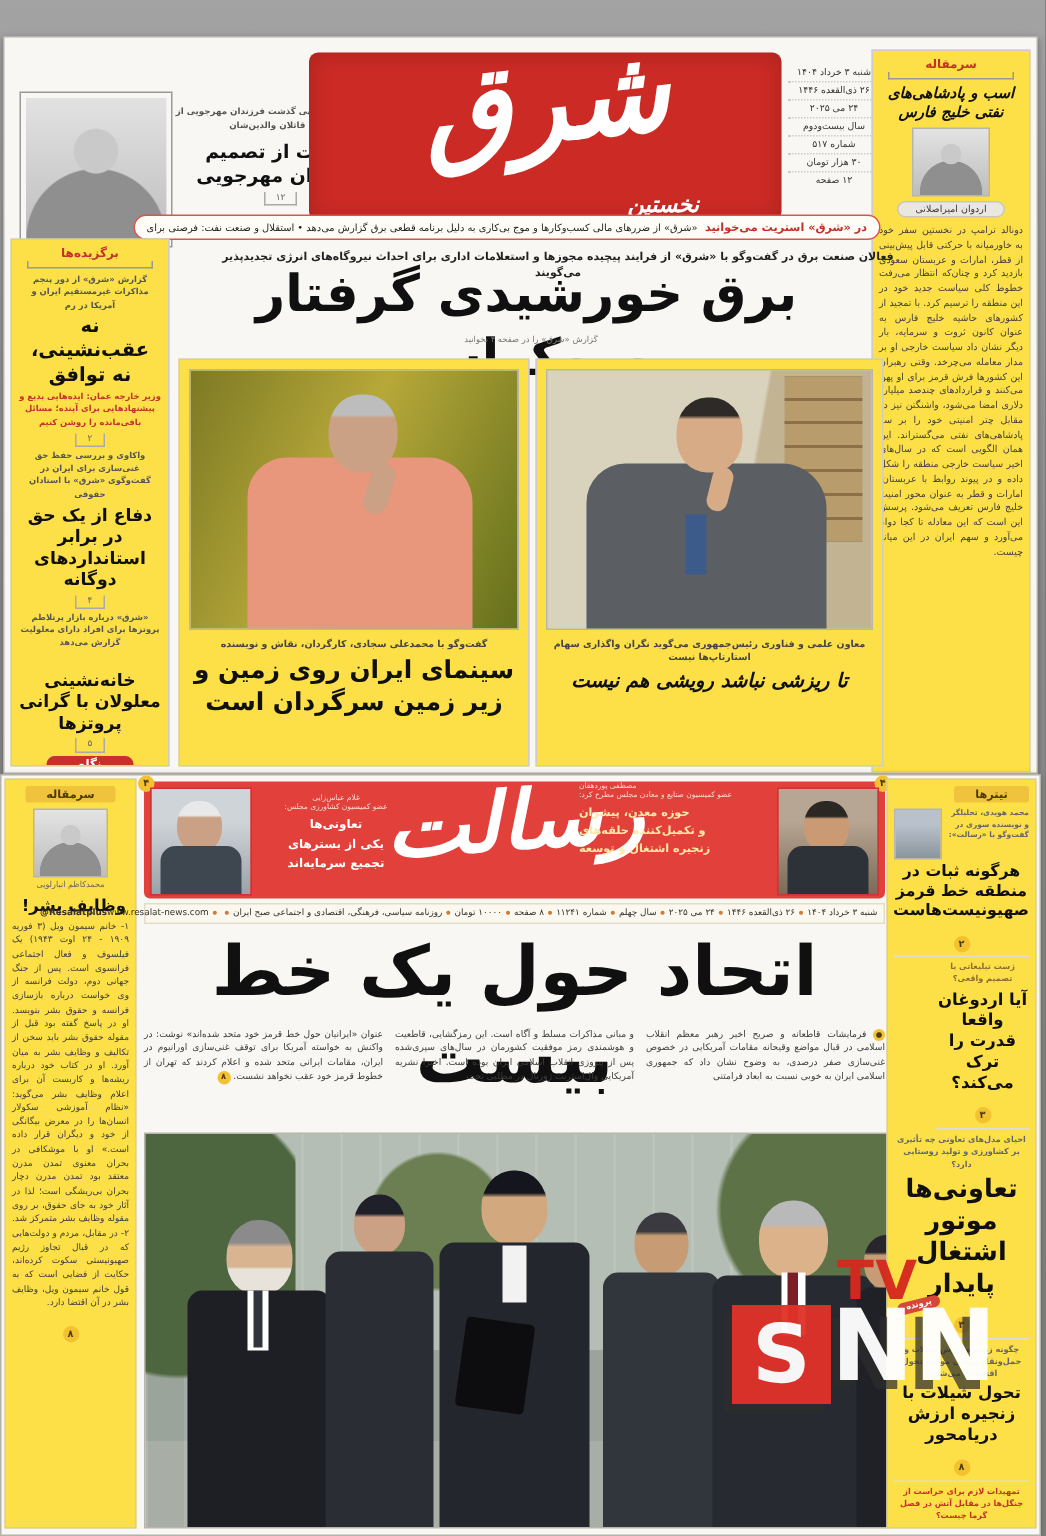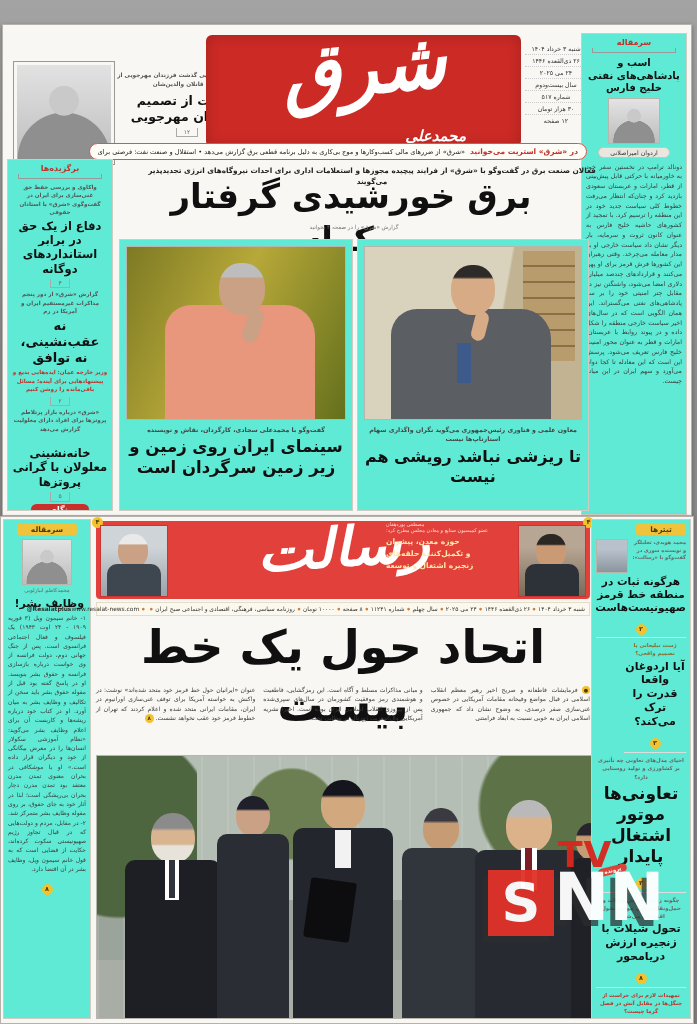--- a/index.html
+++ b/index.html
@@ -1,21 +1,21 @@
 <!DOCTYPE html>
 <html lang="fa"><head>
 <meta charset="utf-8">
 <style>
   html,body{margin:0;padding:0;background:#777;}
   .stage{position:relative;width:697px;height:1024px;margin:0 auto;overflow:hidden;
          background:linear-gradient(#a3a3a3,#8d8d8d 40%,#858585);
          font-family:"DejaVu Sans",sans-serif;direction:rtl;}
   .abs{position:absolute;}
   .page{background:#f8f7f3;border:1px solid #b5b2ab;box-shadow:0 2px 5px rgba(0,0,0,.35);}
-  .card{background:#5eead4;border:1px solid #cfccc4;}
+  .card{background:#fde047;border:1px solid #cfccc4;}
   
   .tiny{font-size:6.3px;line-height:1.55;text-align:justify;color:#3c3c3c;}
   .kick{font-size:6.3px;font-weight:bold;color:#222;text-align:center;line-height:1.5;}
   .hl{font-weight:bold;color:#101010;text-align:center;line-height:1.25;}
   .red{color:#c3312b;}
   .ctr{text-align:center;}
   .mark{display:flex;justify-content:center;margin:3px 0 2px;}
   .mark span{font-size:6px;color:#666;border:1px solid #aaa;border-top:none;padding:0 7px;line-height:1.4;}
   .bhead{color:#c3312b;font-weight:bold;font-size:8px;text-align:center;}
   .bline{height:4px;border-bottom:1px solid #999;border-left:1px solid #999;border-right:1px solid #999;margin:1px 6px 4px;}
@@ -47,37 +47,37 @@
     <div class="abs" style="left:108px;top:46px;width:152px;">
       <div class="kick" style="font-size:5.8px;color:#555;">پیام هنرمندان در پی گذشت فرزندان مهرجویی از اعدام قاتلان والدین‌شان</div>
       <div class="hl" style="font-size:12.5px;margin-top:5px;">حمایت از تصمیم فرزندان مهرجویی</div>
       <div class="mark">
           <span>۱۲</span>
         </div>
     </div>
 
     <div class="abs" style="left:203px;top:10px;width:315px;height:112px;background:#cb2a25;border-radius:6px;box-shadow:inset 0 0 14px rgba(0,0,0,.18);">
       <div class="abs" style="left:0;right:0;top:-12px;text-align:center;color:#fff;font-family:'DejaVu Serif',serif;font-style:italic;font-weight:bold;font-size:76px;transform:rotate(-6deg);">شرق</div>
-      <div class="abs" style="right:55px;bottom:2px;color:#fff;font-family:'DejaVu Serif',serif;font-style:italic;font-weight:bold;font-size:15px;">محمدعلی</div>
+      <div class="abs" style="right:55px;bottom:2px;color:#fff;font-family:'DejaVu Serif',serif;font-style:italic;font-weight:bold;font-size:15px;">نخستین</div>
     </div>
 
     <div class="abs" style="left:522px;top:18px;width:62px;">
       <div class="ctr" style="font-size:6.2px;color:#333;padding:2px 0;border-bottom:1px dotted #ccc;">شنبه ۳ خرداد ۱۴۰۴</div>
       <div class="ctr" style="font-size:6.2px;color:#333;padding:2px 0;border-bottom:1px dotted #ccc;">۲۶ ذی‌القعده ۱۴۴۶</div>
       <div class="ctr" style="font-size:6.2px;color:#333;padding:2px 0;border-bottom:1px dotted #ccc;">۲۴ می ۲۰۲۵</div>
       <div class="ctr" style="font-size:6.2px;color:#333;padding:2px 0;border-bottom:1px dotted #ccc;">سال بیست‌ودوم</div>
       <div class="ctr" style="font-size:6.2px;color:#333;padding:2px 0;border-bottom:1px dotted #ccc;">شماره ۵۱۷</div>
       <div class="ctr" style="font-size:6.2px;color:#333;padding:2px 0;border-bottom:1px dotted #ccc;">۳۰ هزار تومان</div>
       <div class="ctr" style="font-size:6.2px;color:#333;padding:2px 0;">۱۲ صفحه</div>
     </div>
 
     <div class="abs card" style="right:4px;top:8px;width:96px;height:472px;padding:4px;overflow:hidden;">
       <div class="bhead">سرمقاله</div>
       <div class="bline"></div>
-      <div class="hl" style="font-size:10px;margin:3px 0;">اسب و پادشاهی‌های نفتی خلیج فارس</div>
+      <div class="hl" style="font-size:10px;margin:3px 0;font-style:italic;">اسب و پادشاهی‌های نفتی خلیج فارس</div>
       <div class="photo gray-portrait" style="width:50px;height:44px;margin:3px auto;"></div>
       <div class="pill" style="width:62px;margin:0 auto 4px;">اردوان امیراصلانی</div>
       <div class="tiny">دونالد ترامپ در نخستین سفر خود به خاورمیانه با حرکتی قابل پیش‌بینی از قطر، امارات و عربستان سعودی بازدید کرد و چنان‌که انتظار می‌رفت خطوط کلی سیاست جدید خود در این منطقه را ترسیم کرد. با تمجید از کشورهای حاشیه خلیج فارس به عنوان کانون ثروت و سرمایه، بار دیگر نشان داد سیاست خارجی او بر مدار معامله می‌چرخد. وقتی رهبران این کشورها فرش قرمز برای او پهن می‌کنند و قراردادهای چندصد میلیارد دلاری امضا می‌شود، واشنگتن نیز در مقابل چتر امنیتی خود را بر سر پادشاهی‌های نفتی می‌گستراند. این همان الگویی است که در سال‌های اخیر سیاست خارجی منطقه را شکل داده و در پیوند روابط با عربستان، امارات و قطر به عنوان محور امنیت خلیج فارس تعریف می‌شود. پرسش این است که این معادله تا کجا دوام می‌آورد و سهم ایران در این میانه چیست.</div>
     </div>
 
     <div class="abs" style="left:86px;top:118px;width:498px;height:17px;border:1px solid #d8564e;border-radius:9px;background:#fdfcf6;display:flex;align-items:center;padding:0 8px;box-sizing:border-box;">
       <span style="font-size:7.5px;font-weight:bold;color:#c3312b;margin-left:5px;white-space:nowrap;">در «شرق» استریت می‌خوانید</span>
       <span style="font-size:6.6px;color:#222;white-space:nowrap;overflow:hidden;">«شرق» از ضررهای مالی کسب‌وکارها و موج بی‌کاری به دلیل برنامه قطعی برق گزارش می‌دهد • استقلال و صنعت نفت: فرصتی برای التیام یک فصل تلخ</span>
     </div>
 
@@ -97,45 +97,45 @@
 
     <div class="abs card" style="left:354px;top:214px;width:232px;height:272px;padding:6px;box-sizing:border-box;">
       <div class="photo" style="height:172px;position:relative;overflow:hidden;background:linear-gradient(100deg,#d9d2bd 60%,#c2b493 61%);">
         <div class="abs" style="right:6px;top:4px;width:52px;height:110px;background:repeating-linear-gradient(#b89c6b 0 14px,#8a6f49 14px 16px);"></div>
         <div class="abs" style="left:26px;top:62px;width:160px;height:116px;background:#5b5e63;border-radius:26px 30px 4px 4px;"></div>
         <div class="abs" style="left:92px;top:96px;width:14px;height:40px;background:#3c5a8a;"></div>
         <div class="abs" style="left:86px;top:18px;width:44px;height:50px;background:linear-gradient(#2e2a27 24%,#d7ab85 29%);border-radius:46%;"></div>
         <div class="abs" style="left:108px;top:64px;width:14px;height:30px;background:#d7ab85;border-radius:7px;transform:rotate(14deg);"></div>
       </div>
       <div class="kick" style="margin-top:5px;color:#444;">معاون علمی و فناوری رئیس‌جمهوری می‌گوید نگران واگذاری سهام استارتاپ‌ها نیست</div>
-      <div class="hl" style="font-size:16px;margin-top:3px;">تا ریزشی نباشد رویشی هم نیست</div>
+      <div class="hl" style="font-size:13px;margin-top:3px;font-style:italic;">تا ریزشی نباشد رویشی هم نیست</div>
     </div>
 
     <div class="abs card" style="left:4px;top:134px;width:106px;height:352px;padding:4px;box-sizing:border-box;overflow:hidden;">
       <div class="bhead">برگزیده‌ها</div>
       <div class="bline"></div>
-
-      <div>
-        <div class="kick" style="font-size:5.6px;color:#555;">واکاوی و بررسی حفظ حق غنی‌سازی برای ایران در گفت‌وگوی «شرق» با استادان حقوقی</div>
-        <div class="hl" style="font-size:11.5px;margin-top:2px;">دفاع از یک حق در برابر استانداردهای دوگانه</div>
-        <div class="mark">
-            <span>۴</span>
-          </div>
-      </div>
 
       <div>
         <div class="kick" style="font-size:5.6px;color:#555;">گزارش «شرق» از دور پنجم مذاکرات غیرمستقیم ایران و آمریکا در رم</div>
         <div class="hl" style="font-size:13px;margin-top:2px;">نه عقب‌نشینی، نه توافق</div>
         <div class="kick red" style="font-size:5.6px;margin-top:2px;">وزیر خارجه عمان: ایده‌هایی بدیع و پیشنهادهایی برای آینده؛ مسائل باقی‌مانده را روشن کنیم</div>
         <div class="mark">
             <span>۲</span>
           </div>
       </div>
 
       <div>
+        <div class="kick" style="font-size:5.6px;color:#555;">واکاوی و بررسی حفظ حق غنی‌سازی برای ایران در گفت‌وگوی «شرق» با استادان حقوقی</div>
+        <div class="hl" style="font-size:11.5px;margin-top:2px;">دفاع از یک حق در برابر استانداردهای دوگانه</div>
+        <div class="mark">
+            <span>۴</span>
+          </div>
+      </div>
+
+      <div>
         <div class="kick" style="font-size:5.6px;color:#555;">«شرق» درباره بازار پرتلاطم پروتزها برای افراد دارای معلولیت گزارش می‌دهد</div>
         <div class="hl" style="font-size:11.5px;margin-top:13px;">خانه‌نشینی معلولان با گرانی پروتزها</div>
         <div class="mark">
             <span>۵</span>
           </div>
       </div>
 
       <div class="ctr">
         <div style="background:#c9302c;color:#fff;font-size:8px;font-weight:bold;border-radius:8px;width:58px;margin:2px auto;padding:1px 0;">نگاه</div>
         <div class="hl" style="font-size:11px;margin-top:3px;">نیم‌سوخته‌های خردادی</div>
@@ -155,20 +155,29 @@
       <div class="ctr" style="margin-top:3px;"><span class="ycirc">۸</span></div>
     </div>
 
     <div class="abs" style="left:95px;top:4px;width:494px;height:78px;background:#e2403a;border-radius:4px;overflow:visible;">
       <span class="ycirc abs" style="left:-4px;top:-4px;">۴</span>
       <span class="ycirc abs" style="right:-4px;top:-4px;">۴</span>
 
       <div class="abs" style="left:4px;top:4px;width:66px;height:70px;background:linear-gradient(#cfd4d8 30%,#9aa2a8);border:1px solid #c33;">
         <div class="abs" style="left:17px;top:8px;width:30px;height:34px;background:linear-gradient(#e9e9e9 28%,#caa184 33%);border-radius:46%;"></div>
         <div class="abs" style="left:6px;top:38px;width:54px;height:32px;background:#3e4650;border-radius:10px 10px 0 0;"></div>
+      </div>
+      <div class="abs" style="left:74px;top:8px;width:108px;text-align:center;">
+        <div style="font-size:5px;color:#ffd9d4;">غلام عباس‌زایی</div>
+        <div style="font-size:5px;color:#ffd9d4;">عضو کمیسیون کشاورزی مجلس:</div>
+        <div style="font-size:8px;font-weight:bold;color:#fff;margin-top:3px;line-height:1.6;">
+          <div>تعاونی‌ها</div>
+          <div>یکی از بسترهای</div>
+          <div>تجمیع سرمایه‌اند</div>
+        </div>
       </div>
 
       <div class="abs" style="left:167px;top:-6px;width:160px;text-align:center;color:#fff;font-family:'DejaVu Serif',serif;font-style:italic;font-weight:bold;font-size:54px;transform:rotate(-4deg) scaleX(1.1);">رسالت</div>
 
       <div class="abs" style="right:4px;top:4px;width:66px;height:70px;background:linear-gradient(#b8a694 30%,#7b6a58);border:1px solid #c33;">
         <div class="abs" style="left:17px;top:8px;width:30px;height:34px;background:linear-gradient(#2b2723 30%,#c99a74 35%);border-radius:46%;"></div>
         <div class="abs" style="left:6px;top:38px;width:54px;height:32px;background:#2d3138;border-radius:10px 10px 0 0;"></div>
       </div>
       <div class="abs" style="right:74px;top:0;width:130px;text-align:left;">
         <div style="font-size:5px;color:#ffd9d4;">مصطفی پوردهقان</div>

